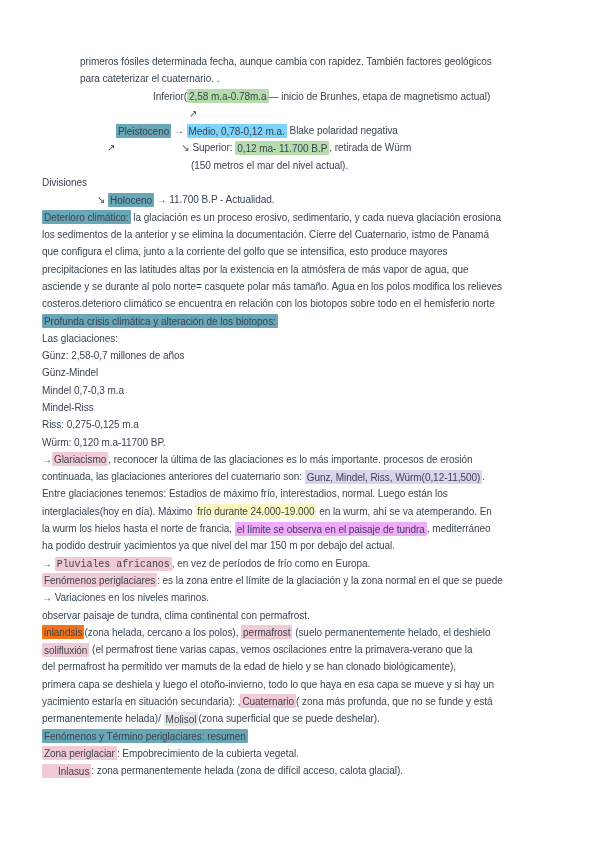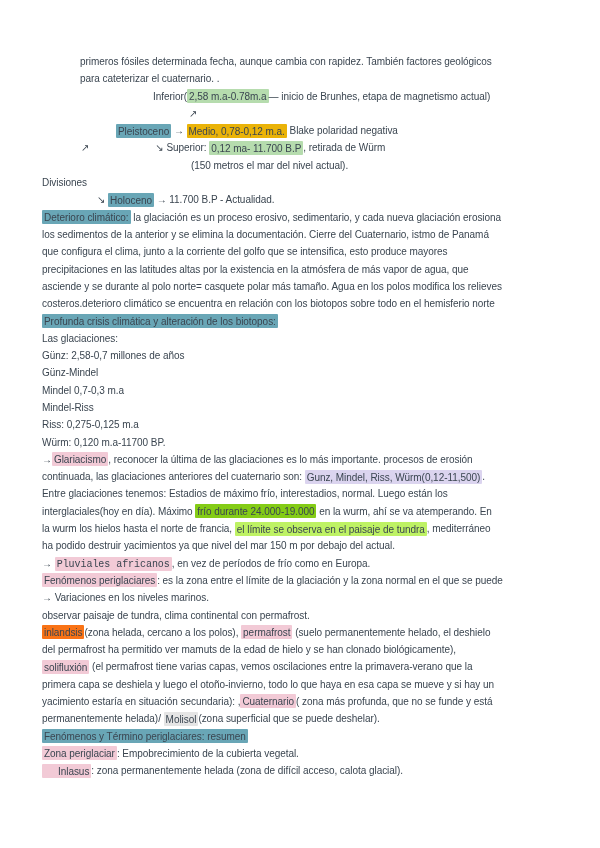--- a/index.html
+++ b/index.html
@@ -30,52 +30,52 @@
 </style>
 </head>
 <body>
 
 <div class="page" style="background: rgb(255, 255, 255);">
   <div class="doc" style="color: rgb(58, 69, 80);">
       <div class="line" style="margin-left: 38px;"><span>primeros fósiles determinada fecha, aunque cambia con rapidez. También factores geológicos</span></div>
       <div class="line" style="margin-left: 38px;"><span>para cateterizar el cuaternario. .</span></div>
       <div class="line" style="margin-left: 111px;"><span>Inferior(</span><span class="hl" style="background: rgb(182, 220, 174);">2,58 m.a-0.78m.a</span><span>— inicio de Brunhes, etapa de magnetismo actual)</span></div>
       <div class="line" style="margin-left: 147px;"><span>↗</span></div>
-      <div class="line" style="margin-left: 74px;"><span class="hl" style="background: rgb(105, 166, 182);">Pleistoceno</span><span> → </span><span class="hl" style="background: #eab308; margin-top: 45px;">Medio, 0,78-0,12 m.a.</span><span> Blake polaridad negativa</span></div>
-      <div class="line" style="margin-left: 39px;"><span>↗</span><span class="gap" style="width: 66px;"></span><span>↘ Superior: </span><span class="hl" style="background: rgb(182, 220, 174);">0,12 ma- 11.700 B.P</span><span>, retirada de Würm</span></div>
+      <div class="line" style="margin-left: 74px;"><span class="hl" style="background: rgb(105, 166, 182);">Pleistoceno</span><span> → </span><span class="hl" style="background: #7dd3fc; margin-top: 45px;">Medio, 0,78-0,12 m.a.</span><span> Blake polaridad negativa</span></div>
+      <div class="line" style="margin-left: 65px;"><span>↗</span><span class="gap" style="width: 66px;"></span><span>↘ Superior: </span><span class="hl" style="background: rgb(182, 220, 174);">0,12 ma- 11.700 B.P</span><span>, retirada de Würm</span></div>
       <div class="line" style="margin-left: 149px;"><span>(150 metros el mar del nivel actual).</span></div>
       <div class="line"><span>Divisiones</span></div>
       <div class="line" style="margin-left: 55px;"><span>↘ </span><span class="hl" style="background: rgb(105, 166, 182);">Holoceno</span><span> → 11.700 B.P - Actualidad.</span></div>
       <div class="line"><span class="hl" style="background: rgb(105, 166, 182);">Deterioro climático:</span><span> la glaciación es un proceso erosivo, sedimentario, y cada nueva glaciación erosiona</span></div>
       <div class="line"><span>los sedimentos de la anterior y se elimina la documentación. Cierre del Cuaternario, istmo de Panamá</span></div>
       <div class="line"><span>que configura el clima, junto a la corriente del golfo que se intensifica, esto produce mayores</span></div>
       <div class="line"><span>precipitaciones en las latitudes altas por la existencia en la atmósfera de más vapor de agua, que</span></div>
       <div class="line"><span>asciende y se durante al polo norte= casquete polar más tamaño. Agua en los polos modifica los relieves</span></div>
       <div class="line"><span>costeros.deterioro climático se encuentra en relación con los biotopos sobre todo en el hemisferio norte</span></div>
       <div class="line"><span class="hl" style="background: rgb(105, 166, 182);">Profunda crisis climática y alteración de los biotopos:</span></div>
       <div class="line"><span>Las glaciaciones:</span></div>
       <div class="line"><span>Günz: 2,58-0,7 millones de años</span></div>
       <div class="line"><span>Günz-Mindel</span></div>
       <div class="line"><span>Mindel 0,7-0,3 m.a</span></div>
       <div class="line"><span>Mindel-Riss</span></div>
       <div class="line"><span>Riss: 0,275-0,125 m.a</span></div>
       <div class="line"><span>Würm: 0,120 m.a-11700 BP.</span></div>
       <div class="line"><span>→</span><span class="hl" style="background: rgb(242, 202, 214);">Glariacismo</span><span>, reconocer la última de las glaciaciones es lo más importante. procesos de erosión</span></div>
       <div class="line"><span>continuada, las glaciaciones anteriores del cuaternario son: </span><span class="hl" style="background: rgb(219, 212, 239);">Gunz, Mindel, Riss, Würm(0,12-11,500)</span><span>.</span></div>
       <div class="line"><span>Entre glaciaciones tenemos: Estadios de máximo frío, interestadios, normal. Luego están los</span></div>
-      <div class="line"><span>interglaciales(hoy en día). Máximo </span><span class="hl" style="background: #84cc16;">frío durante 24.000-19.000</span><span> en la wurm, ahí se va atemperando. En</span></div>
-      <div class="line"><span>la wurm los hielos hasta el norte de francia, </span><span class="hl" style="background: #bef264;">el límite se observa en el paisaje de tundra</span><span>, mediterráneo</span></div>
+      <div class="line"><span>interglaciales(hoy en día). Máximo </span><span class="hl" style="background: #fef9c3;">frío durante 24.000-19.000</span><span> en la wurm, ahí se va atemperando. En</span></div>
+      <div class="line"><span>la wurm los hielos hasta el norte de francia, </span><span class="hl" style="background: #f0abfc;">el límite se observa en el paisaje de tundra</span><span>, mediterráneo</span></div>
       <div class="line"><span>ha podido destruir yacimientos ya que nivel del mar 150 m por debajo del actual.</span></div>
       <div class="line"><span>→ </span><span class="hl" style="background: rgb(242, 202, 214); font-family: Liberation Mono, monospace;">Pluviales africanos</span><span>, en vez de períodos de frío como en Europa.</span></div>
       <div class="line"><span class="hl" style="background: rgb(242, 202, 214);">Fenómenos periglaciares</span><span>: es la zona entre el límite de la glaciación y la zona normal en el que se puede</span></div>
       <div class="line"><span>→ Variaciones en los niveles marinos.</span></div>
       <div class="line"><span>observar paisaje de tundra, clima continental con permafrost.</span></div>
       <div class="line"><span class="hl" style="background: #f97316;">inlandsis</span><span>(zona helada, cercano a los polos), </span><span class="hl" style="background: rgb(242, 202, 214);">permafrost</span><span> (suelo permanentemente helado, el deshielo</span></div>
+      <div class="line"><span class="hl" style="background: rgb(242, 202, 214);">solifluxión</span><span> (el permafrost tiene varias capas, vemos oscilaciones entre la primavera-verano que la</span></div>
       <div class="line"><span>del permafrost ha permitido ver mamuts de la edad de hielo y se han clonado biológicamente),</span></div>
-      <div class="line"><span class="hl" style="background: rgb(242, 202, 214);">solifluxión</span><span> (el permafrost tiene varias capas, vemos oscilaciones entre la primavera-verano que la</span></div>
       <div class="line"><span>primera capa se deshiela y luego el otoño-invierno, todo lo que haya en esa capa se mueve y si hay un</span></div>
       <div class="line"><span>yacimiento estaría en situación secundaria): ,</span><span class="hl" style="background: rgb(242, 202, 214);">Cuaternario</span><span>( zona más profunda, que no se funde y está</span></div>
       <div class="line"><span>permanentemente helada)/ </span><span class="hl" style="background: #e5e5e5; text-align: right;">Molisol</span><span>(zona superficial que se puede deshelar).</span></div>
       <div class="line"><span class="hl" style="background: rgb(105, 166, 182);">Fenómenos y Término periglaciares: resumen</span></div>
       <div class="line"><span class="hl" style="background: rgb(242, 202, 214);">Zona periglaciar</span><span>: Empobrecimiento de la cubierta vegetal.</span></div>
       <div class="line"><span class="hl" style="background: rgb(242, 202, 214); padding-left: 16px;">Inlasus</span><span>: zona permanentemente helada (zona de difícil acceso, calota glacial).</span></div>
     </div>
 </div>
 
 </body></html>

